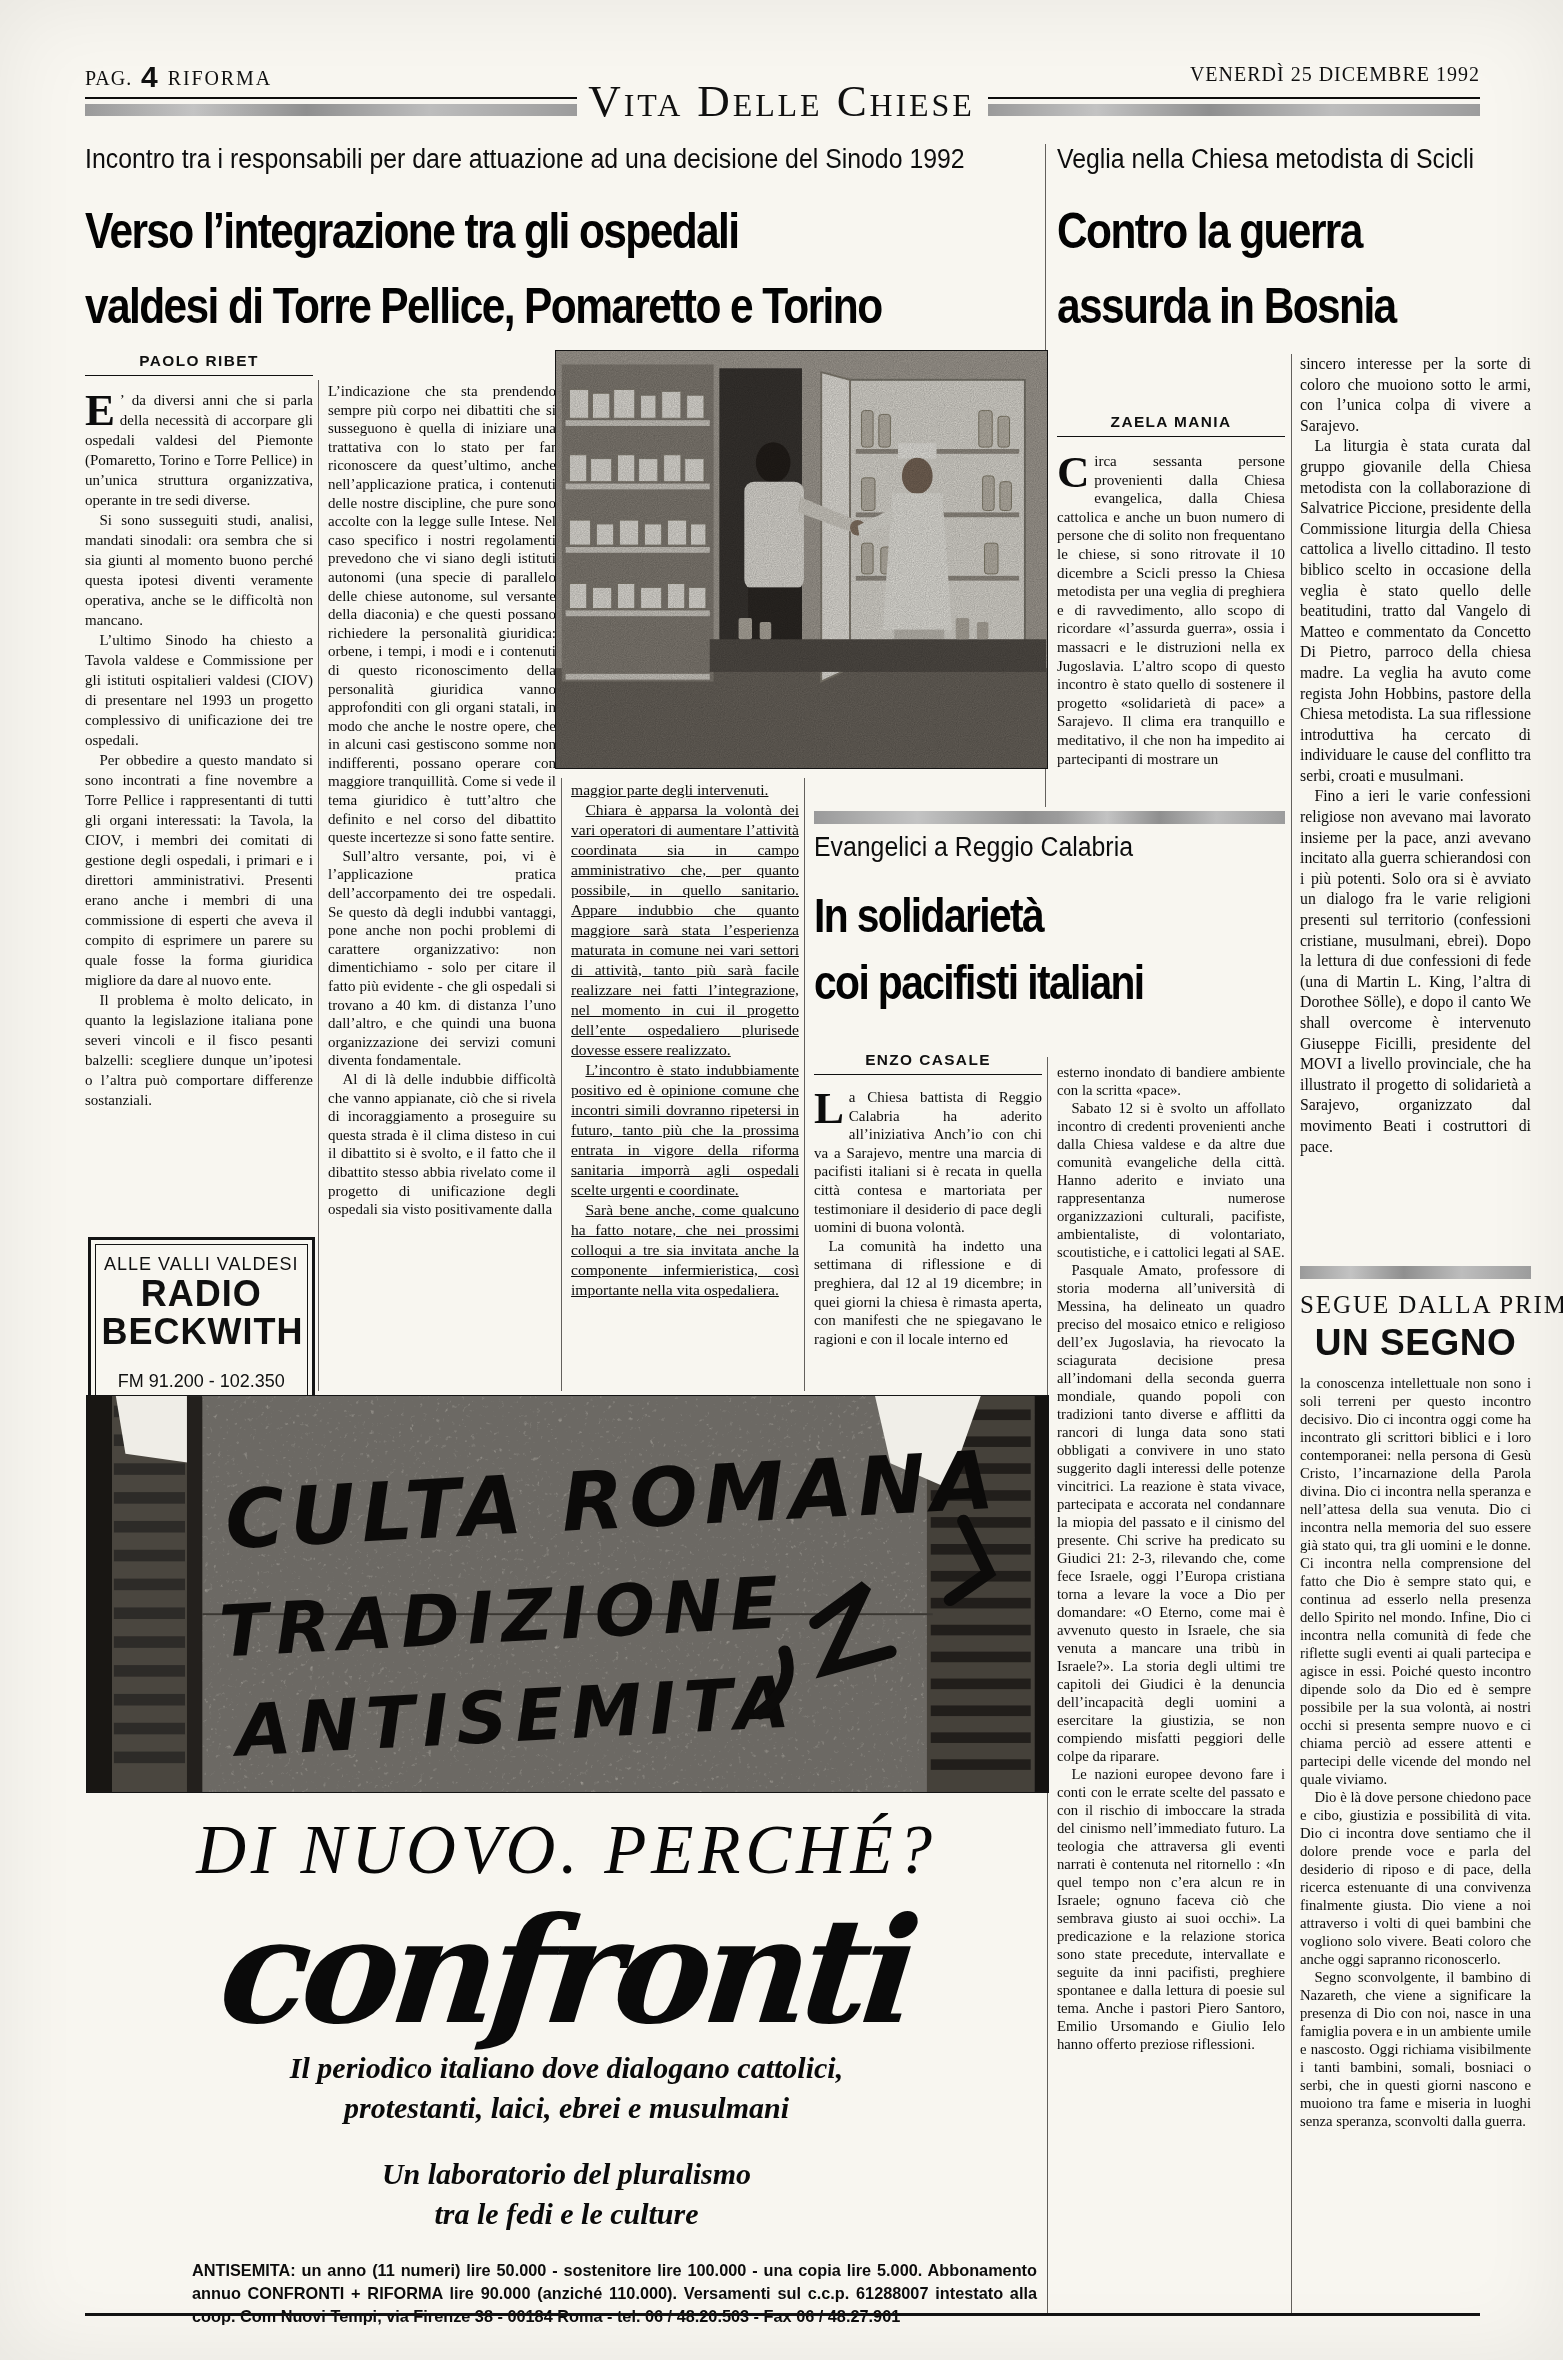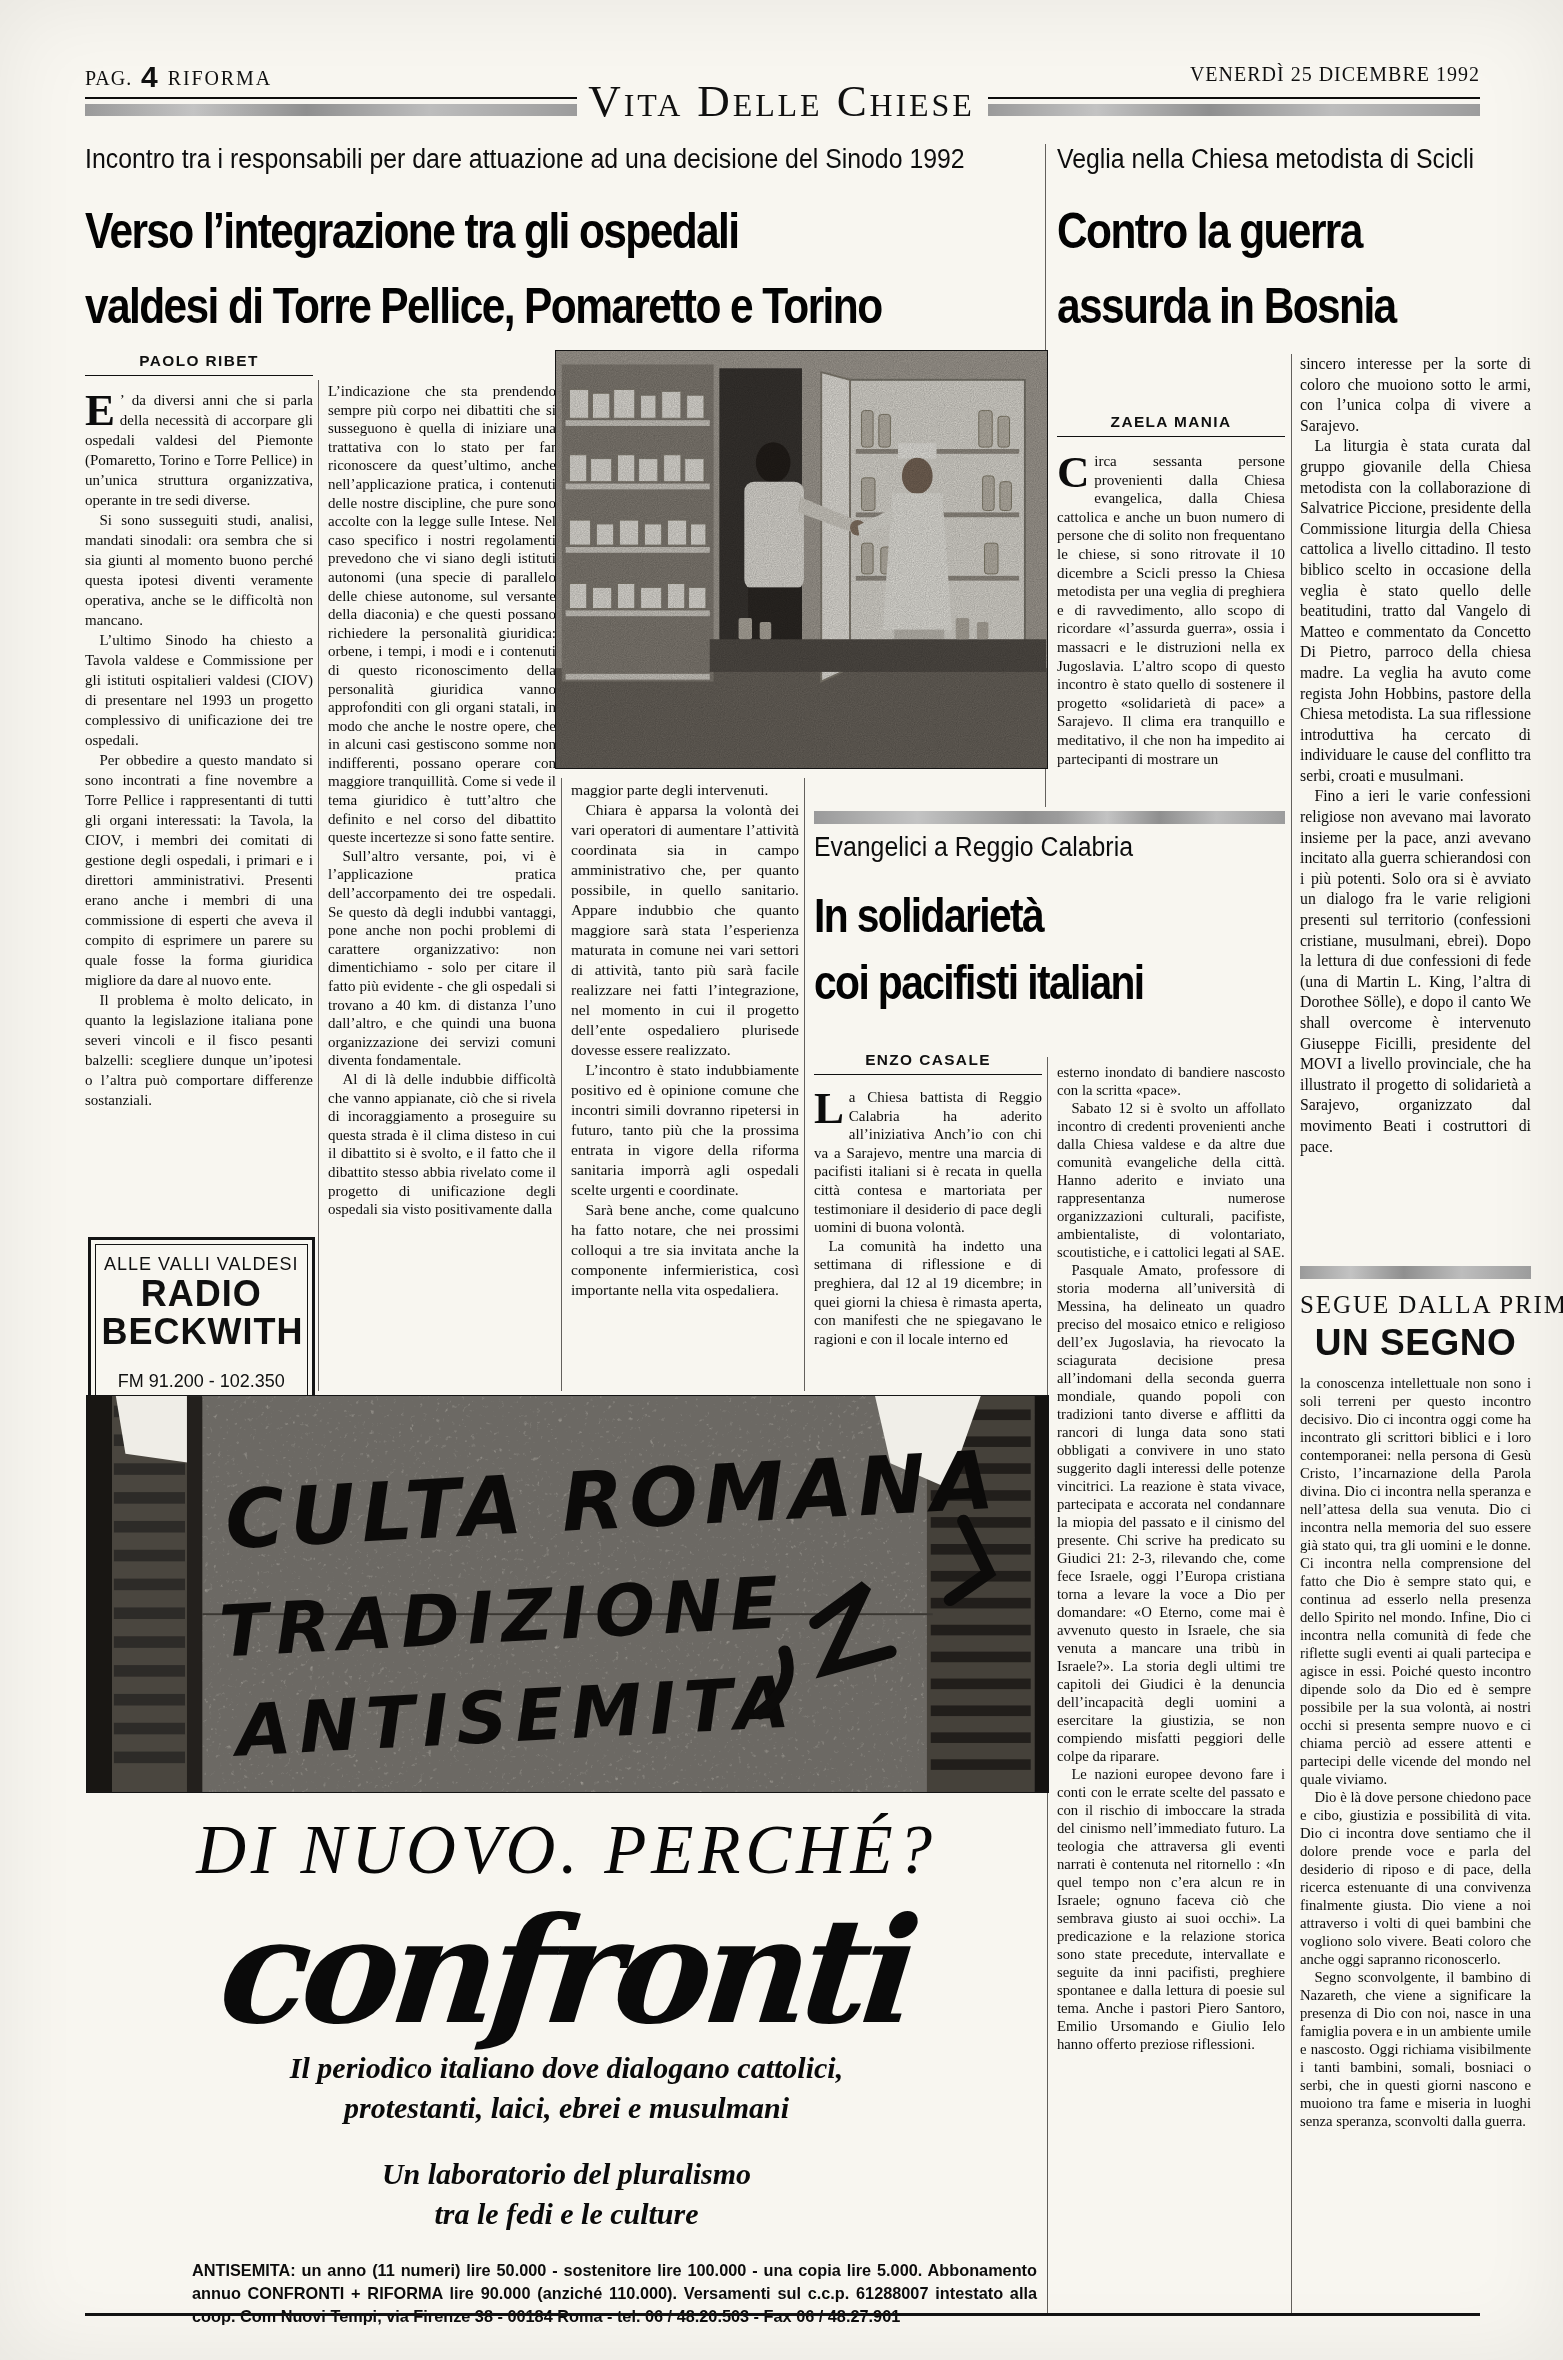--- a/index.html
+++ b/index.html
@@ -23,21 +23,21 @@
   
   .kicker{font-family:"Liberation Sans",sans-serif;font-size:27px;color:#0d0d0d;white-space:nowrap;transform:scaleX(.92);transform-origin:left top;}
   .headline{font-family:"Liberation Sans",sans-serif;font-weight:700;color:#030303;letter-spacing:-1.9px;transform:scaleX(.85);transform-origin:left top;white-space:nowrap;}
   .hl-big{font-size:50px;line-height:75px;}
   .hl-mid{font-size:48px;line-height:67px;}
   .byline{font-family:"Liberation Sans",sans-serif;font-weight:700;font-size:15.4px;letter-spacing:1.4px;text-align:center;border-bottom:1.9px solid #101010;padding-bottom:5px;}
   .bodytext{font-size:15px;line-height:18.6px;text-align:justify;color:#0c0c0c;}
   .bodytext p{margin:0;text-indent:14.4px;}
   .bodytext p.first{text-indent:0;}
   .lh-xl{line-height:20.6px;font-size:15.8px;}
-  .lh-l{line-height:20px;font-size:15.6px;}
+  .lh-l{line-height:20px;font-size:15.6px;text-decoration:underline;}
   .lh-m{line-height:20px;}
   .tight{font-size:14.7px;line-height:18px;}
   .dropcap{float:left;font-weight:700;font-size:45px;line-height:36px;padding:1.9px 4.8px 0 0;}
   .vrule{position:absolute;width:1px;background:#63605c;}
   .hrule{position:absolute;background:#121212;}
 
   
   .segue{font-size:25px;letter-spacing:1.9px;text-align:center;white-space:nowrap;}
   .unsegno{font-family:"Liberation Sans",sans-serif;font-weight:700;font-size:37px;text-align:center;letter-spacing:0.5px;}
 
@@ -215,21 +215,21 @@
   <div class="abs headline hl-mid" style="left:814px;top:882px;">
     <div>In solidarietà</div>
     <div>coi pacifisti italiani</div>
   </div>
   <div class="abs byline" style="left:814px;top:1051px;width:228px;">ENZO CASALE</div>
   <div class="abs bodytext" style="left:814px;top:1088px;width:228px;">
     <p class="first"><span class="dropcap">L</span><span>a Chiesa battista di Reggio Calabria ha aderito all’iniziativa Anch’io con chi va a Sarajevo, mentre una marcia di pacifisti italiani si è recata in quella città contesa e martoriata per testimoniare il desiderio di pace degli uomini di buona volontà.</span></p>
     <p>La comunità ha indetto una settimana di riflessione e di preghiera, dal 12 al 19 dicembre; in quei giorni la chiesa è rimasta aperta, con manifesti che ne spiegavano le ragioni e con il locale interno ed</p>
   </div>
   <div class="abs bodytext tight" style="left:1057px;top:1063px;width:228px;">
-    <p class="first">esterno inondato di bandiere nascosto con la scritta «pace».</p>
+    <p class="first">esterno inondato di bandiere ambiente con la scritta «pace».</p>
     <p>Sabato 12 si è svolto un affollato incontro di credenti provenienti anche dalla Chiesa valdese e da altre due comunità evangeliche della città. Hanno aderito e inviato una rappresentanza numerose organizzazioni culturali, pacifiste, ambientaliste, di volontariato, scoutistiche, e i cattolici legati al SAE.</p>
     <p>Pasquale Amato, professore di storia moderna all’università di Messina, ha delineato un quadro preciso del mosaico etnico e religioso dell’ex Jugoslavia, ha rievocato la sciagurata decisione presa all’indomani della seconda guerra mondiale, quando popoli con tradizioni tanto diverse e afflitti da rancori di lunga data sono stati obbligati a convivere in uno stato suggerito dagli interessi delle potenze vincitrici. La reazione è stata vivace, partecipata e accorata nel condannare la miopia del passato e il cinismo del presente. Chi scrive ha predicato su Giudici 21: 2-3, rilevando che, come fece Israele, oggi l’Europa cristiana torna a levare la voce a Dio per domandare: «O Eterno, come mai è avvenuto questo in Israele, che sia venuta a mancare una tribù in Israele?». La storia degli ultimi tre capitoli dei Giudici è la denuncia dell’incapacità degli uomini a esercitare la giustizia, se non compiendo misfatti peggiori delle colpe da riparare.</p>
     <p>Le nazioni europee devono fare i conti con le errate scelte del passato e con il rischio di imboccare la strada del cinismo nell’immediato futuro. La teologia che attraversa gli eventi narrati è contenuta nel ritornello : «In quel tempo non c’era alcun re in Israele; ognuno faceva ciò che sembrava giusto ai suoi occhi». La predicazione e la relazione storica sono state precedute, intervallate e seguite da inni pacifisti, preghiere spontanee e dalla lettura di poesie sul tema. Anche i pastori Piero Santoro, Emilio Ursomando e Giulio Ielo hanno offerto preziose riflessioni.</p>
   </div>
 
   <div class="abs byline" style="left:1057px;top:413px;width:228px;">ZAELA MANIA</div>
   <div class="abs bodytext" style="left:1057px;top:452px;width:228px;">
     <p class="first"><span class="dropcap">C</span><span>irca sessanta persone provenienti dalla Chiesa evangelica, dalla Chiesa cattolica e anche un buon numero di persone che di solito non frequentano le chiese, si sono ritrovate il 10 dicembre a Scicli presso la Chiesa metodista per una veglia di preghiera e di ravvedimento, allo scopo di ricordare «l’assurda guerra», ossia i massacri e le distruzioni nella ex Jugoslavia. L’altro scopo di questo incontro è stato quello di sostenere il progetto «solidarietà di pace» a Sarajevo. Il clima era tranquillo e meditativo, il che non ha impedito ai partecipanti di mostrare un</span></p>
   </div>
   <div class="abs graybar" style="left:1057px;top:811px;width:228px;"></div>

